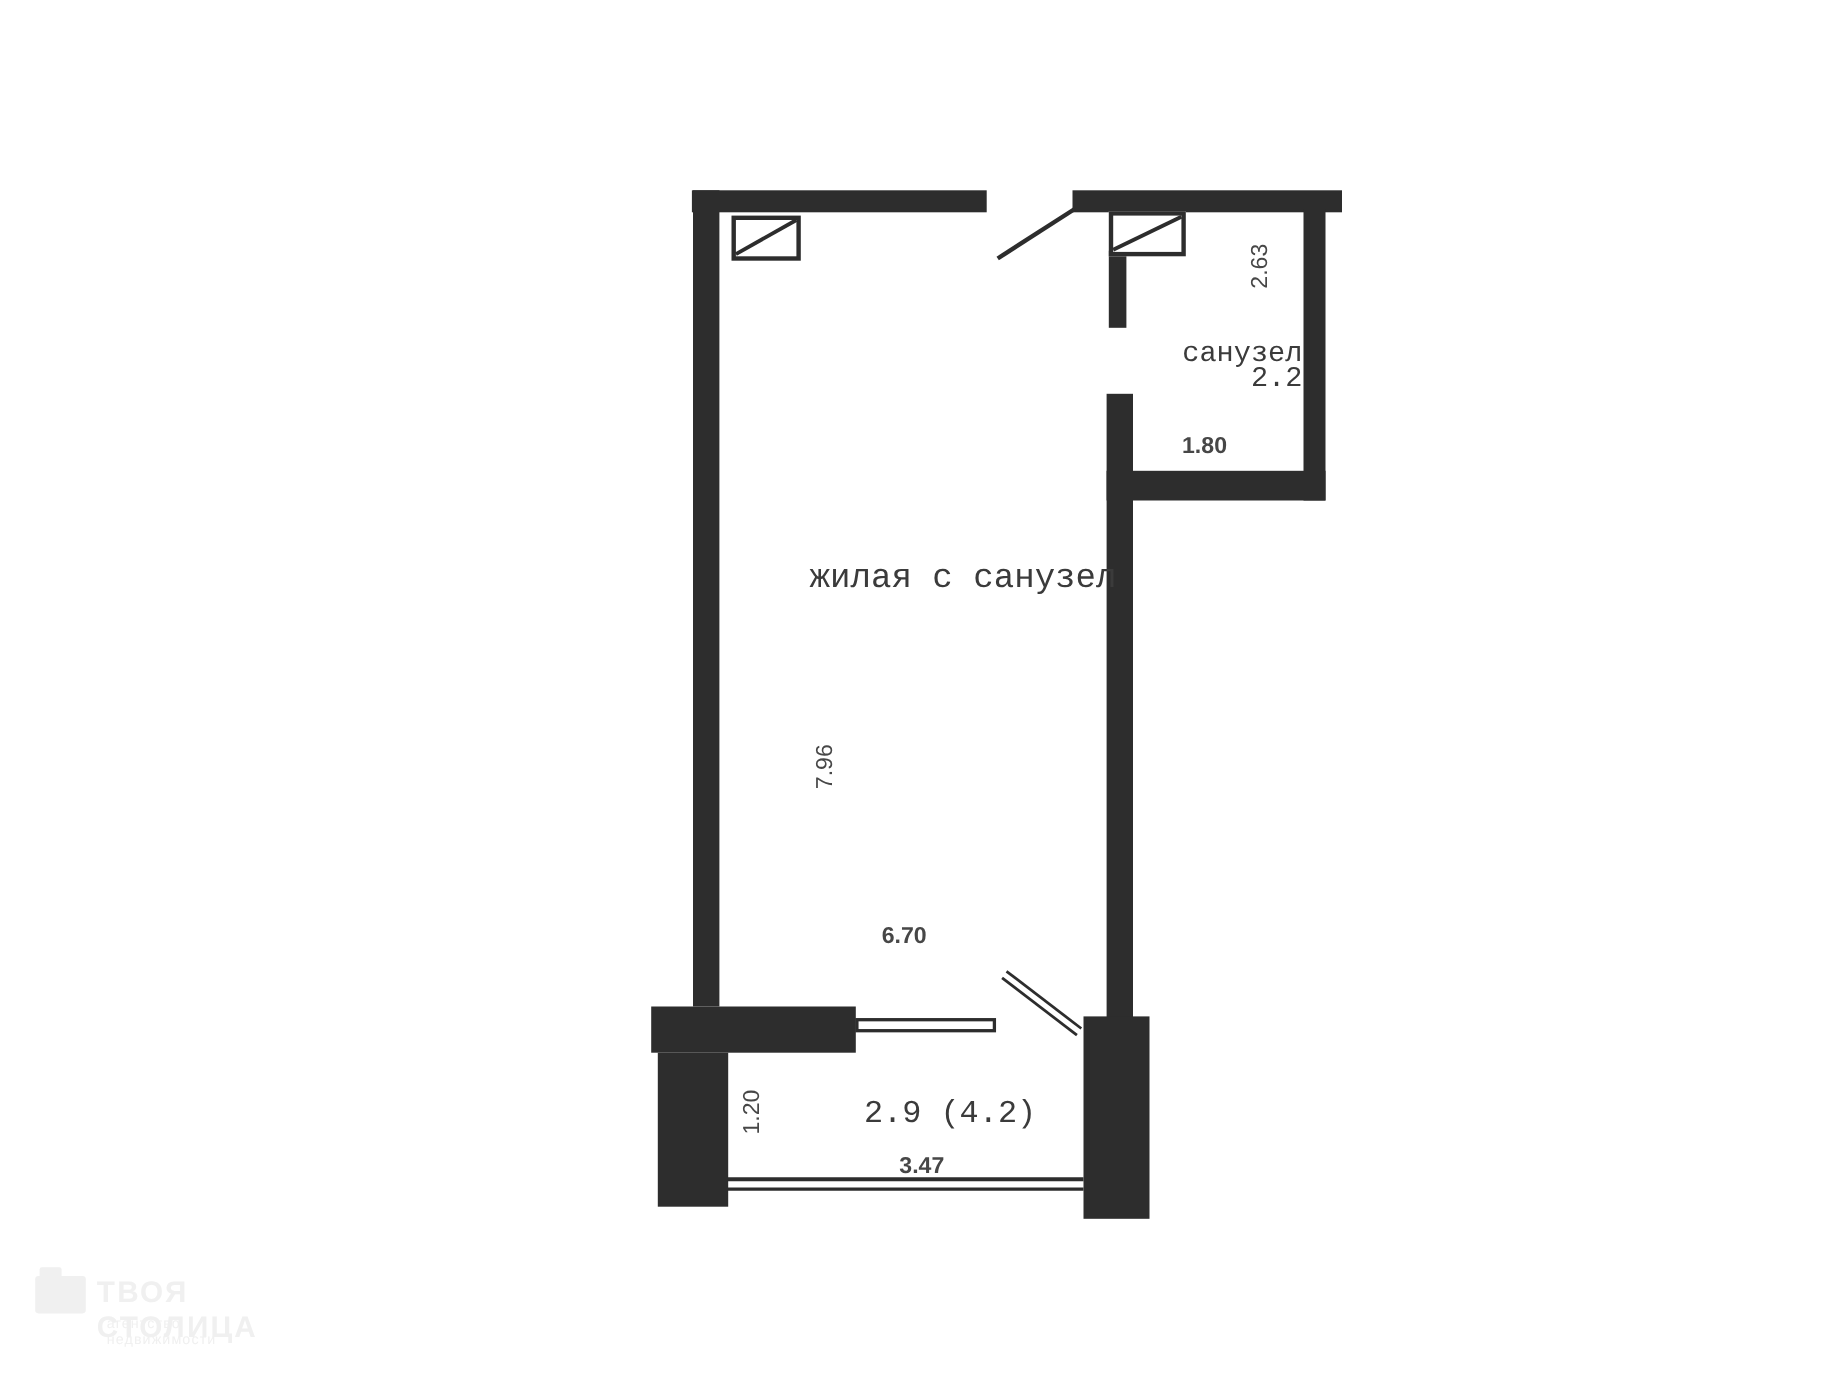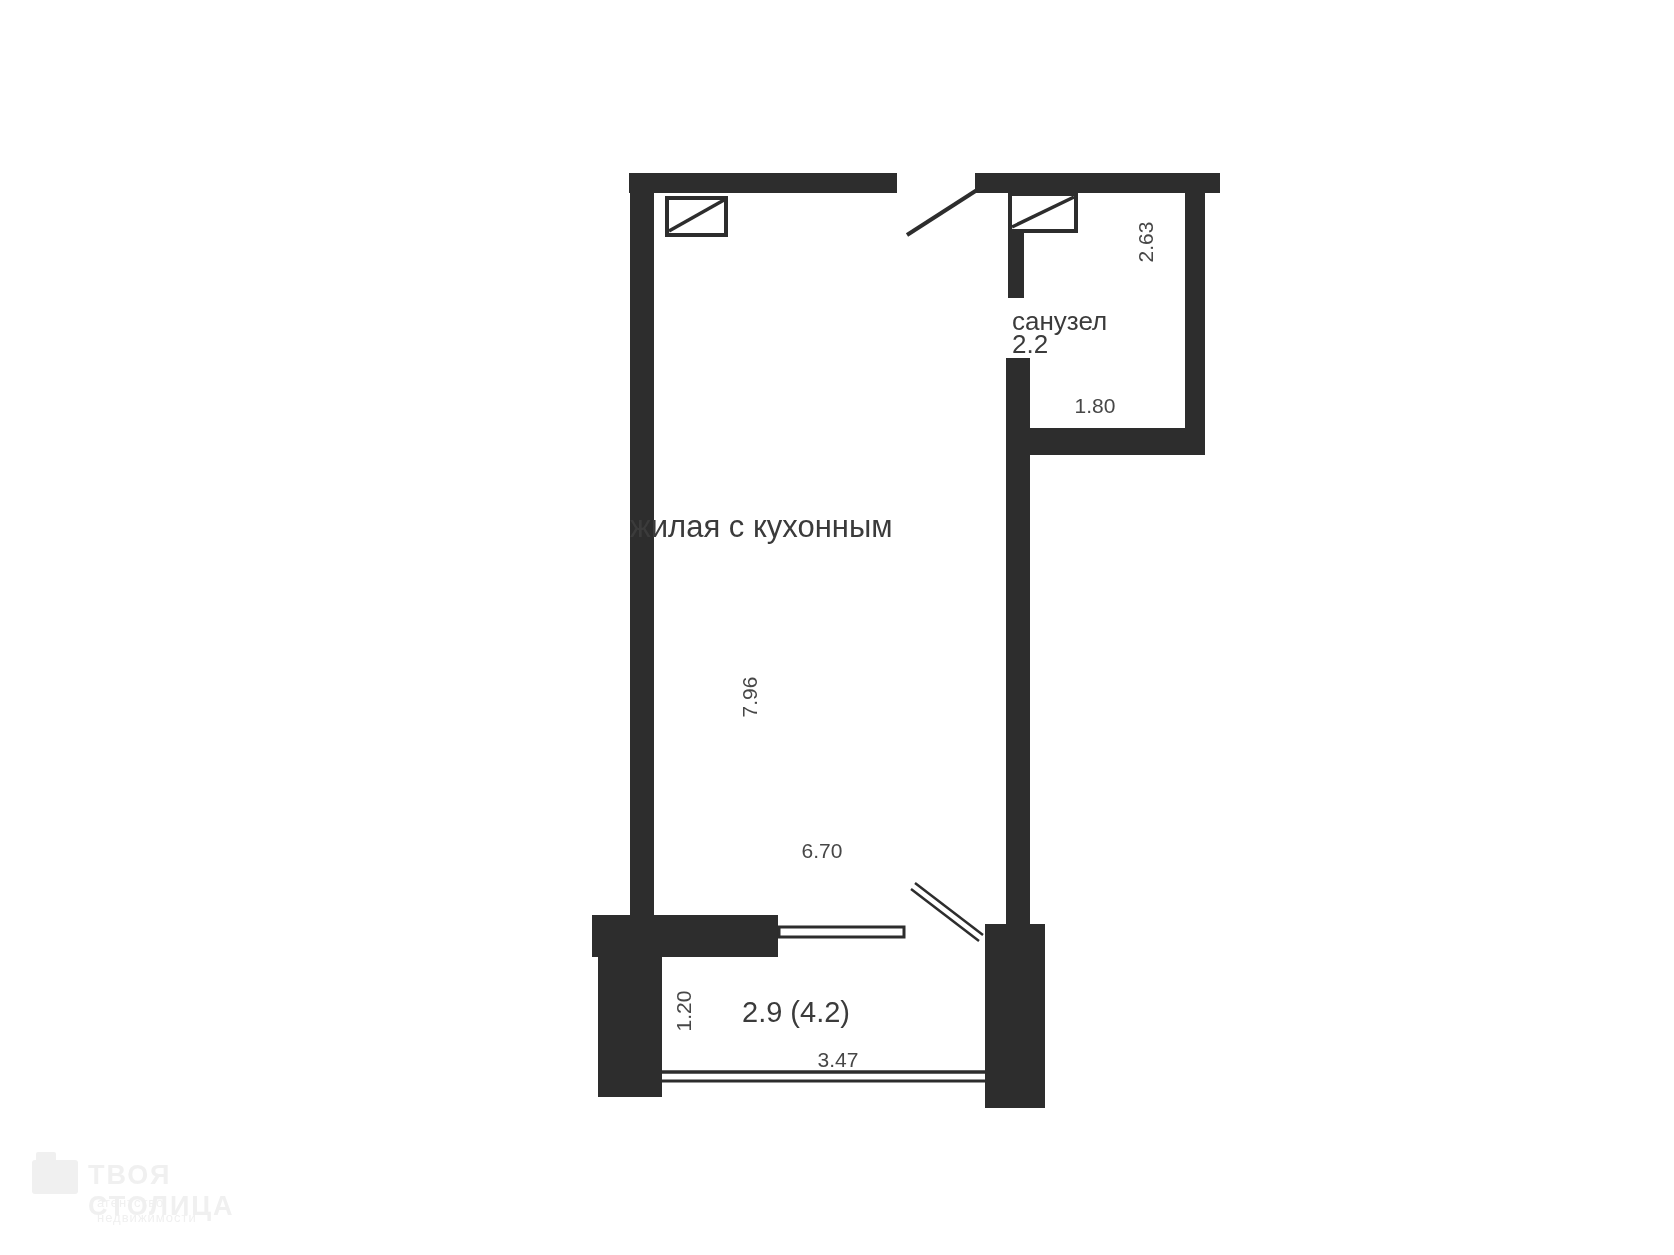--- a/index.html
+++ b/index.html
@@ -17,27 +17,27 @@
     background: #ffffff;
     border: 4px solid #2d2d2d;
     box-sizing: border-box;
   }
   .lines-layer {
     position: absolute;
     left: 0; top: 0;
     pointer-events: none;
   }
   .lbl { position: absolute; color: #3b3b3b; white-space: nowrap; }
-  .room-label { text-align: left; }
+  .room-label { text-align: right; font-family: Liberation Mono, monospace; }
   .living-label { font-size: 31px; line-height: 29px; }
   .bath-label { font-size: 26px; line-height: 23px; }
   .balcony-label { font-size: 29px; }
   .dim { font-size: 21px; color: #474747; }
   .rot { transform: translate(-50%, -50%) rotate(-90deg); transform-origin: center; }
-  .ctr { text-align: center; }
+  .ctr { text-align: center; font-weight: bold; }
   .watermark { position: absolute; color: #f0f0f0; }
   .wm-brand { position: absolute; left: 88px; top: 1160px; font-size: 27px; font-weight: 700; letter-spacing: 2px; }
   .wm-tagline { position: absolute; left: 97px; top: 1195px; font-size: 13px; letter-spacing: 1px; }
 </style>
 </head>
 <body>
 
 <div class="canvas">
 
   <div class="wall" style="left:629px; top:173px; width:268px; height:20px;"></div>
@@ -64,21 +64,21 @@
     <rect x="779" y="927" width="125" height="10" fill="#ffffff" stroke="#2d2d2d" stroke-width="3"></rect>
 
     <line x1="915" y1="883" x2="983" y2="935" stroke="#2d2d2d" stroke-width="2.5"></line>
     <line x1="911" y1="889" x2="979" y2="941" stroke="#2d2d2d" stroke-width="2.5"></line>
 
     <line x1="661" y1="1072" x2="985" y2="1072" stroke="#2d2d2d" stroke-width="3.5"></line>
     <line x1="661" y1="1081" x2="985" y2="1081" stroke="#2d2d2d" stroke-width="3"></line>
   </svg>
 
   <div class="lbl room-label living-label" style="left:630px; top:512px; width:385px;">
-    <div>жилая с кухонным</div>
+    <div>жилая с санузел</div>
   </div>
 
   <div class="lbl room-label bath-label" style="left:1012px; top:310px; width:172px;">
     <div>санузел</div>
     <div>2.2</div>
   </div>
 
   <div class="lbl room-label balcony-label" style="left:742px; top:996px; width:200px;">2.9 (4.2)</div>
 
   <div class="lbl dim rot" style="left:750px; top:697px;">7.96</div>

